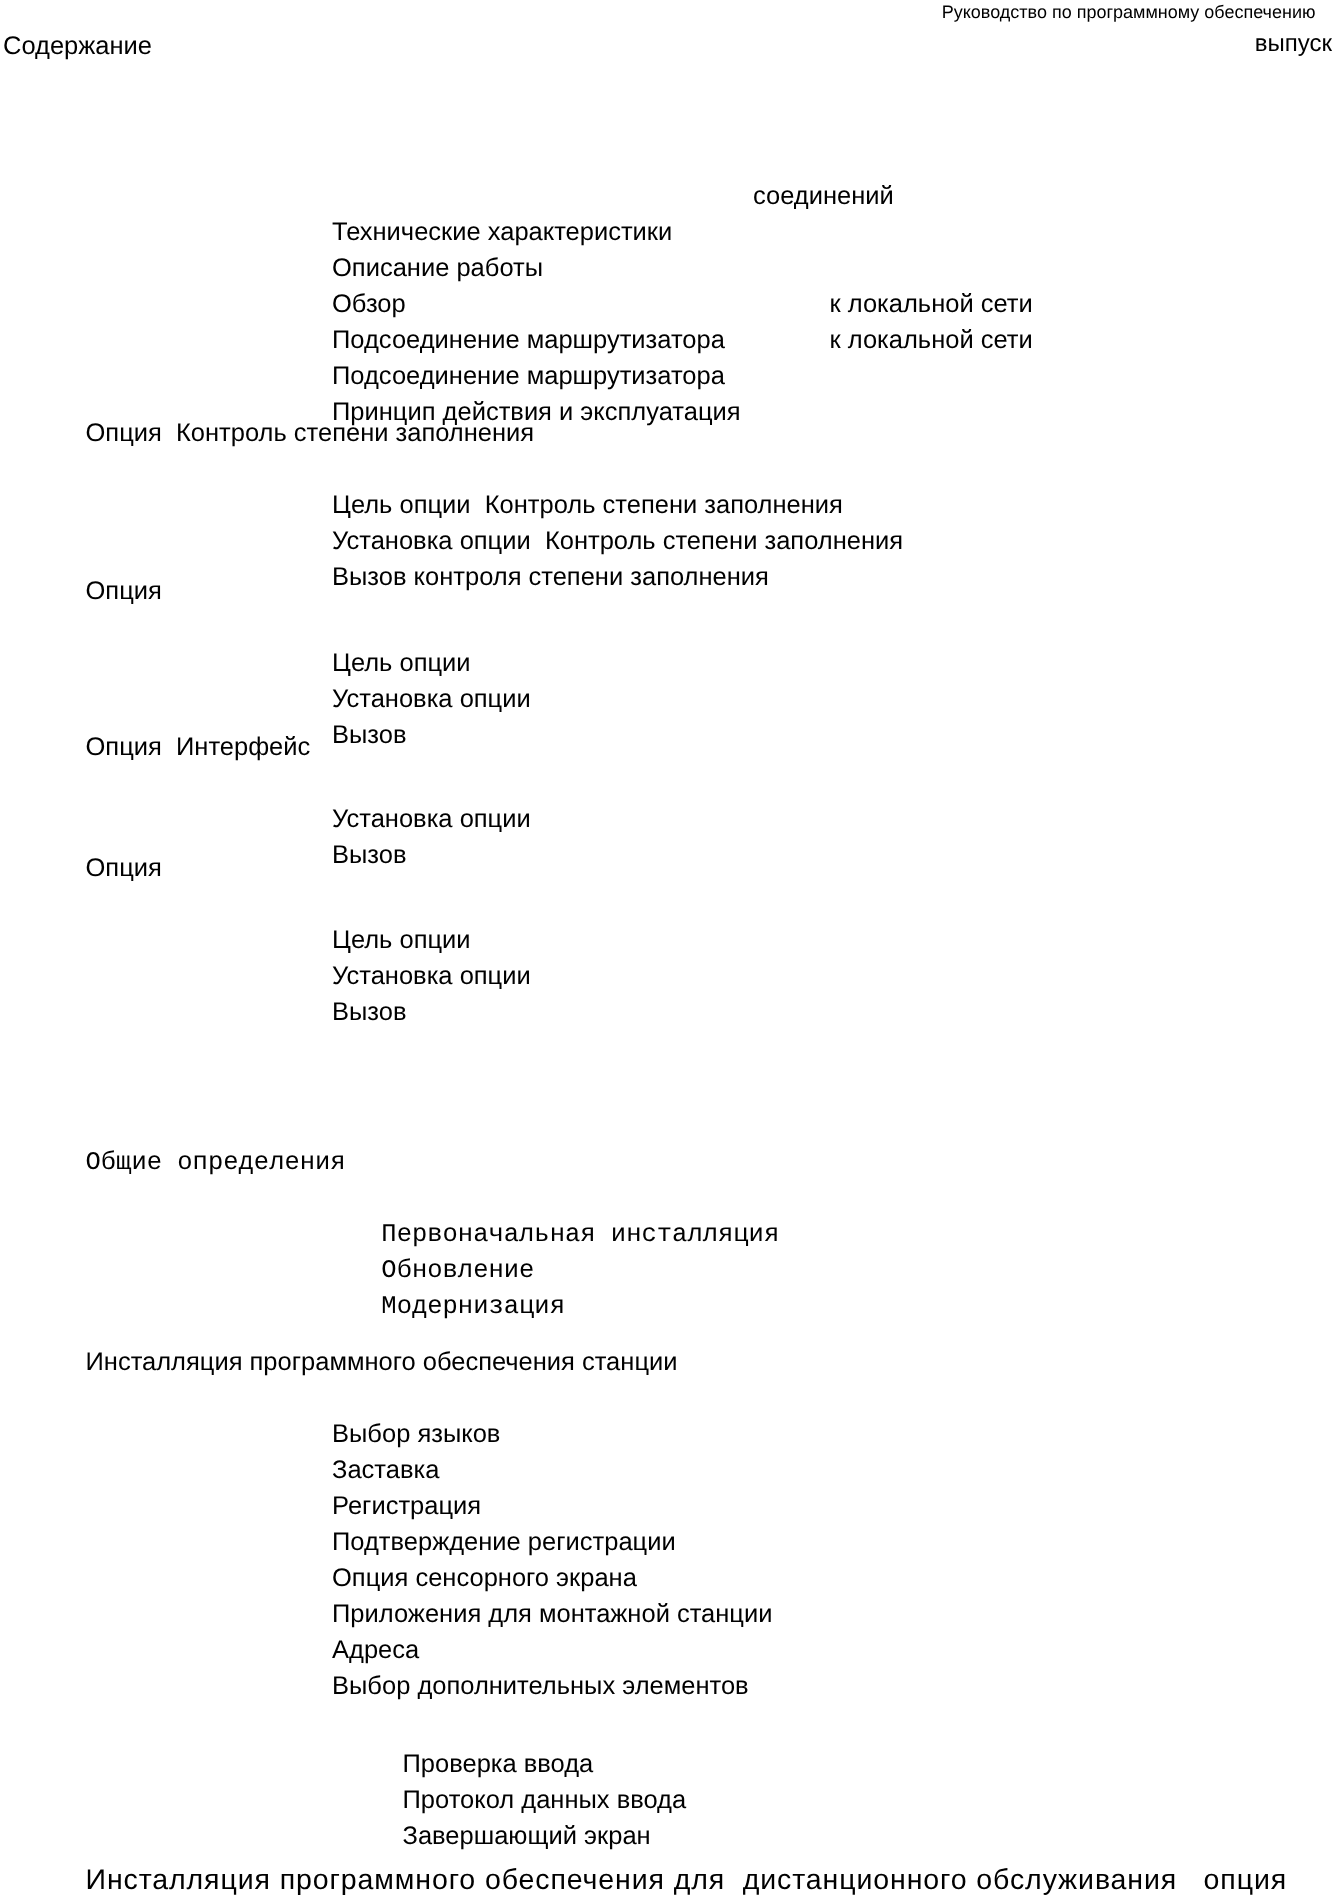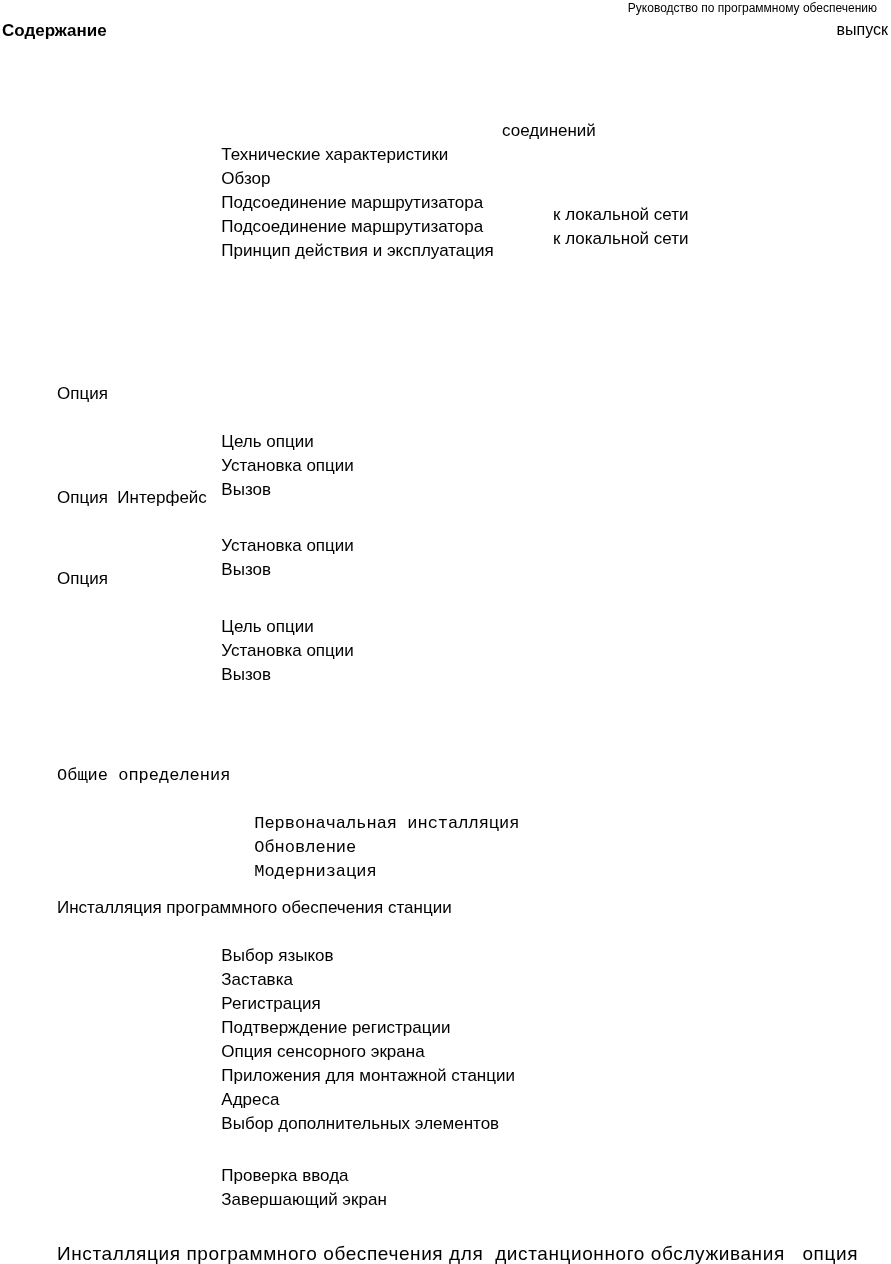--- a/index.html
+++ b/index.html
@@ -10,72 +10,87 @@
     background: #ffffff;
     color: #000000;
     font-family: "Liberation Sans", sans-serif;
     font-size: 17px;
     overflow: hidden;
   }
   .page { position: absolute; inset: 0; }
 
   .hdr-title   { position: absolute; top: 1px;  right: 14px; font-size: 12px; white-space: pre; }
   .hdr-issue   { position: absolute; top: 21px; right: 3px;  font-size: 16px; white-space: pre; }
-  .contents-label { position: absolute; top: 21px; left: 2px; white-space: pre; font-weight: bold; }
+  .contents-label { position: absolute; top: 21px; left: 2px; white-space: pre; }
 
   .sec  { position: absolute; left: 0; width: 100%; }
   #sec1 { top: 119px; }
   #sec2 { top: 277px; }
   #sec3 { top: 382px; }
   #sec4 { top: 486px; }
   #sec5 { top: 567px; }
   #sec6 { top: 764px; font-family: Liberation Mono, monospace; }
   #sec7 { top: 896px; }
-  #sec8 { top: 1140px; }
+  #sec8 { top: 1140px; padding-left: 47px; }
   #sec9 { top: 1242px; }
 
   .line { position: relative; height: 24px; line-height: 24px; white-space: pre; }
   .heading { padding-left: 57px; }
   .item    { padding-left: 193px; }
 
   .p2a { position: absolute; left: 502px; top: 0; }
-  .p2b { position: absolute; left: 553px; top: 0; margin-top: 36px; }
+  .p2b { position: absolute; left: 553px; top: 0; }
 
   .big-heading { font-size: 19px; letter-spacing: 0.6px; }
 </style>
 </head>
 <body>
 
 <div class="page">
 
   <div class="hdr-title">Руководство по программному обеспечению</div>
   <div class="hdr-issue">выпуск</div>
   <div class="contents-label">Содержание</div>
 
   <div class="sec" id="sec1">
     <div class="line item">
       <span>Технические характеристики</span>
       <span class="p2a">соединений</span>
     </div>
     <div class="line item">
+      <span>Описание работы</span>
+    </div>
+    <div class="line item">
       <span>Обзор</span>
     </div>
     <div class="line item">
       <span>Подсоединение маршрутизатора</span>
       <span class="p2b">к локальной сети</span>
     </div>
     <div class="line item">
       <span>Подсоединение маршрутизатора</span>
       <span class="p2b">к локальной сети</span>
     </div>
     <div class="line item">
       <span>Принцип действия и эксплуатация</span>
     </div>
   </div>
 
+  <div class="sec" id="sec2">
+    <div class="line heading">Опция  Контроль степени заполнения</div>
+    <div class="line item">
+      <span>Цель опции  Контроль степени заполнения</span>
+    </div>
+    <div class="line item">
+      <span>Установка опции  Контроль степени заполнения</span>
+    </div>
+    <div class="line item">
+      <span>Вызов контроля степени заполнения</span>
+    </div>
+  </div>
 
   <div class="sec" id="sec3">
     <div class="line heading">Опция</div>
     <div class="line item">
       <span>Цель опции</span>
     </div>
     <div class="line item">
       <span>Установка опции</span>
     </div>
     <div class="line item">
@@ -145,20 +160,23 @@
     <div class="line item">
       <span>Выбор дополнительных элементов</span>
     </div>
   </div>
 
   <div class="sec" id="sec8">
     <div class="line item">
       <span>Проверка ввода</span>
     </div>
     <div class="line item">
+      <span>Протокол данных ввода</span>
+    </div>
+    <div class="line item">
       <span>Завершающий экран</span>
     </div>
   </div>
 
   <div class="sec" id="sec9">
     <div class="line heading big-heading">Инсталляция программного обеспечения для  дистанционного обслуживания   опция</div>
   </div>
 
 </div>
 

